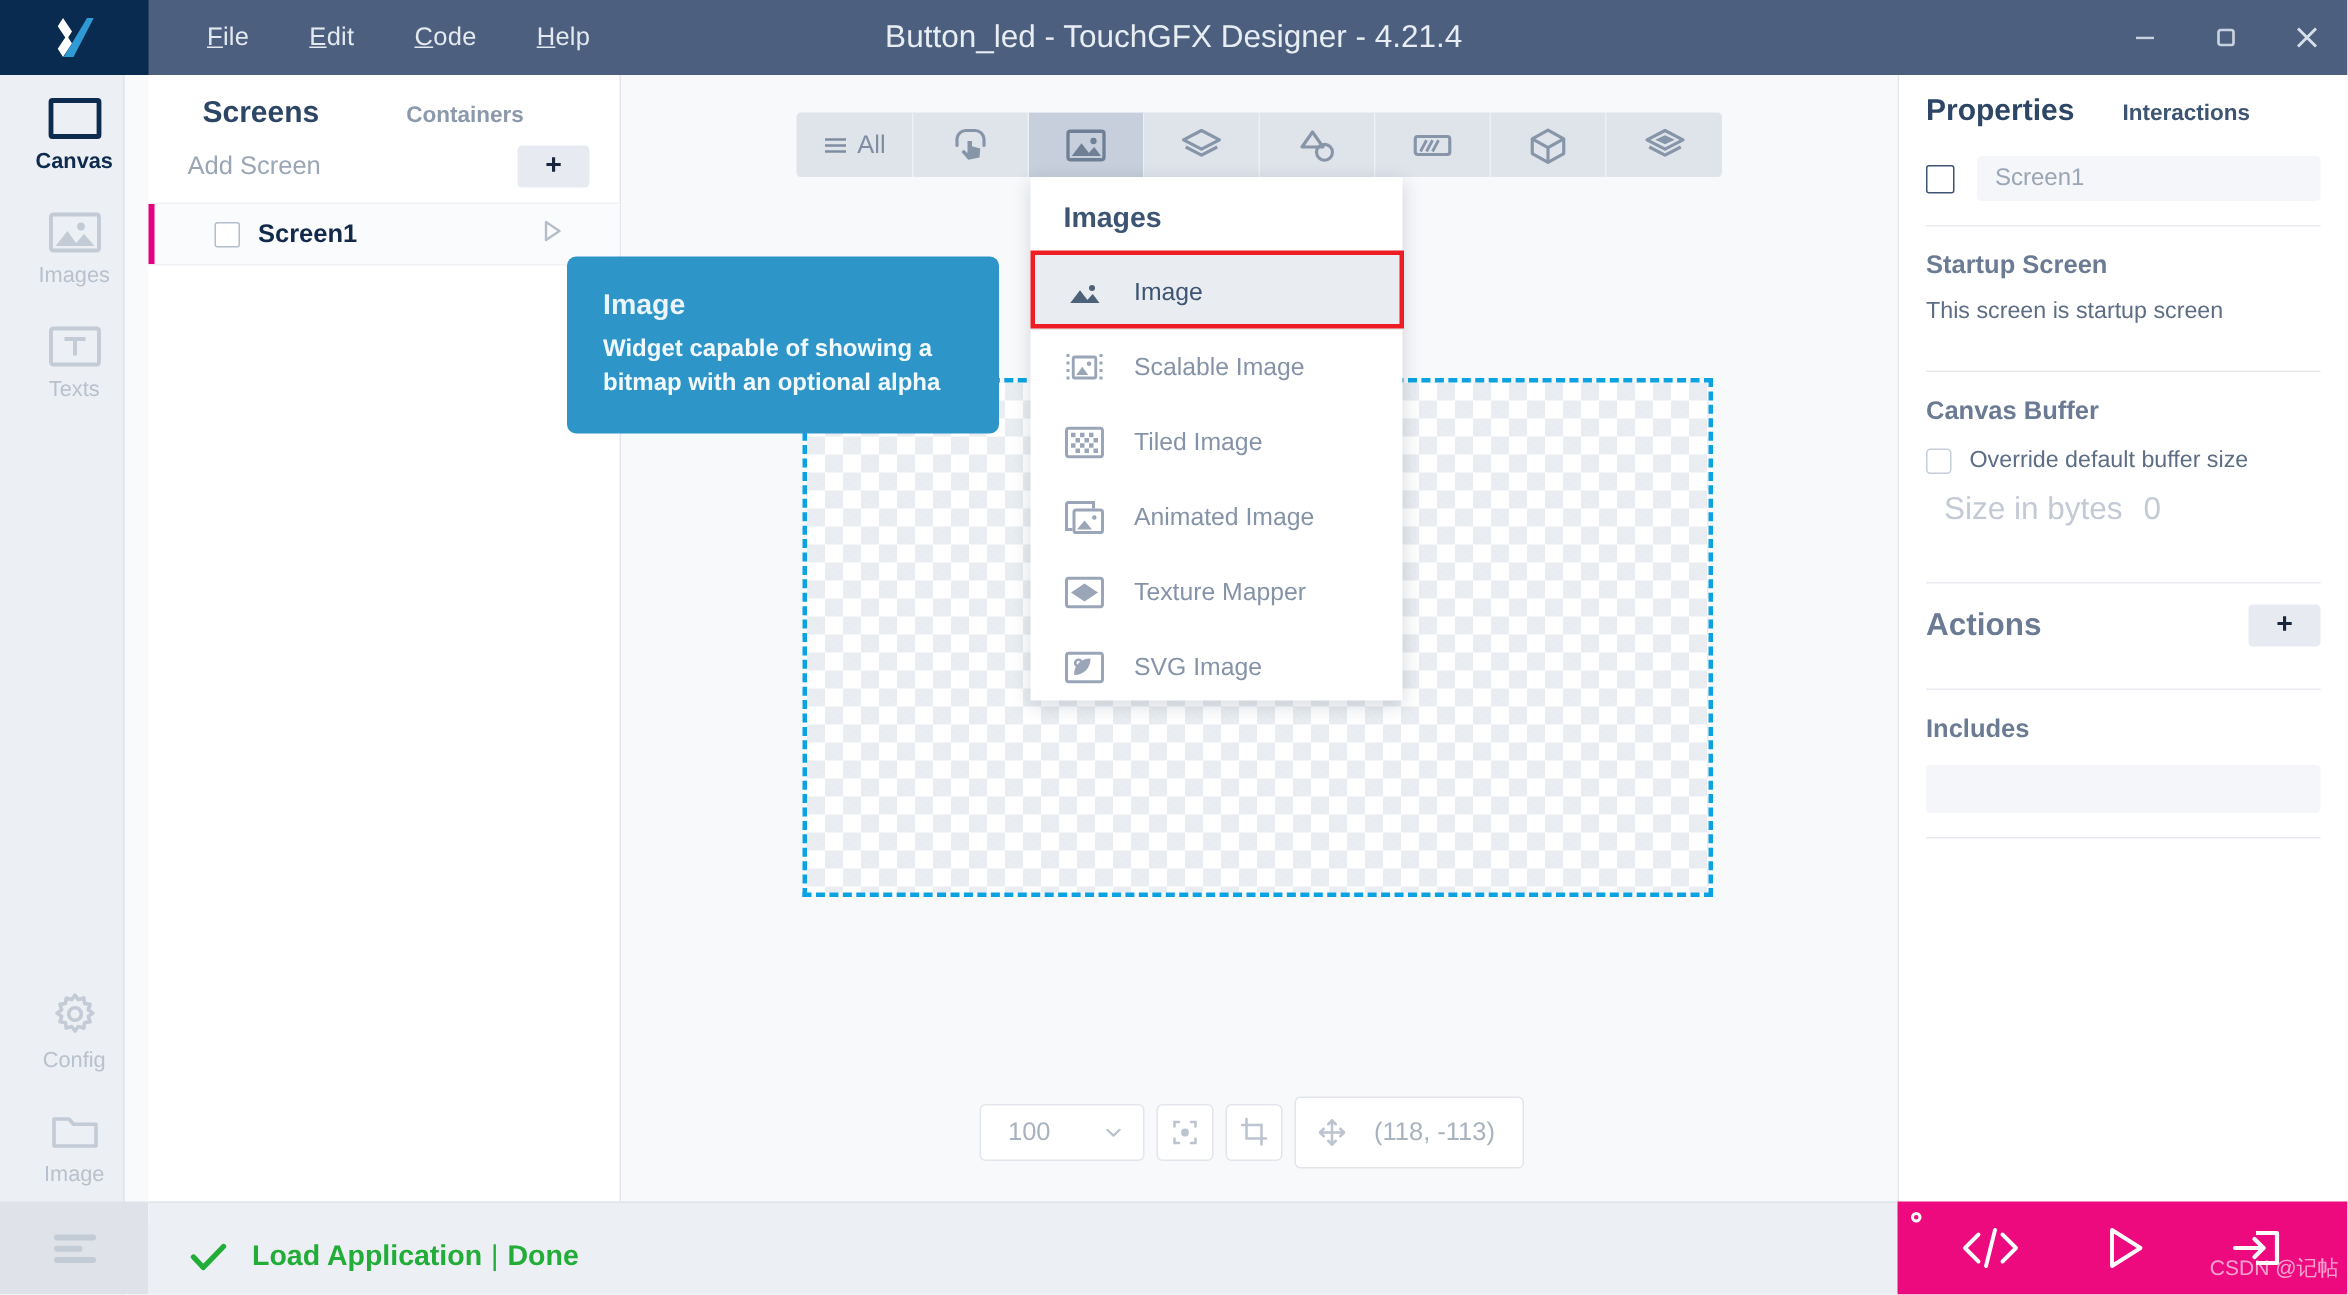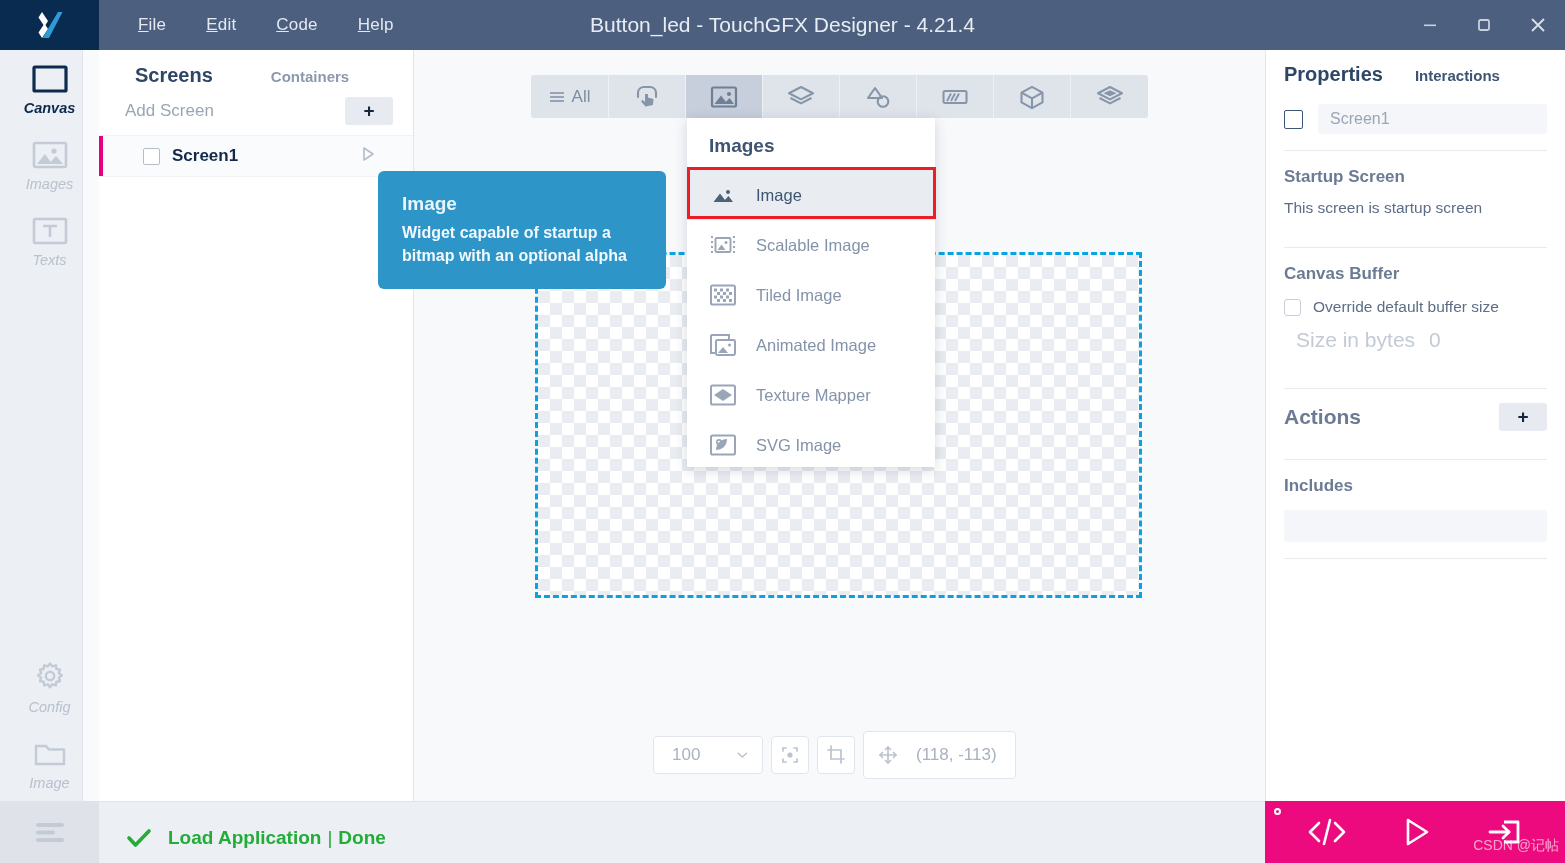--- a/index.html
+++ b/index.html
@@ -37,21 +37,21 @@
   }
   .win-btn {
     width: 54px; height: 50px; display: flex; align-items: center;
     justify-content: center; color: #c8d2df;
   }
   .win-btn svg { display: block; }
 
   
   .rail {
     position: absolute; left: 0; top: 50px; width: 83px; height: 813px;
-    background: #eceff3; border-right: 1px solid #e0e4ea; font-style: italic;
+    background: #eceff3; border-right: 1px solid #e0e4ea;
   }
   .rail-item {
     width: 99px; padding: 14px 0 10px; display: flex; flex-direction: column;
     align-items: center; gap: 6px; cursor: default;
   }
   .rail-item .lbl { font-size: 14.5px; color: #b8c1ce; }
   .rail-item.active .lbl { color: #0d2b4e; font-weight: 600; }
   .rail-item svg { display: block; }
   .rail-bottom { position: absolute; left: 0; bottom: 0; width: 99px; }
   .rail-burger {
@@ -474,21 +474,21 @@
             <path d="M15.5 7.5 L18 10 L15.5 12.5"></path>
           </g>
         </svg>
         <span>(118, -113)</span>
       </div>
     </div>
   </div>
 
   <div class="tooltip">
     <div class="t-title">Image</div>
-    <div class="t-desc">Widget capable of startup a bitmap with an optional alpha</div>
+    <div class="t-desc">Widget capable of showing a bitmap with an optional alpha</div>
   </div>
 
   <div class="dropdown">
     <div class="dd-title">Images</div>
 
     <div class="dd-item selected">
       <svg width="28" height="24" viewBox="0 0 28 24">
         <rect x="2" y="2.5" width="24" height="19" rx="1.6" fill="none" stroke="#4d6party" stroke-width="2.1"></rect>
         <circle cx="19" cy="9" r="2" fill="#4d6178"></circle>
         <path d="M4.5 19 L11 10.5 L17.5 19 Z" fill="#4d6178"></path>

